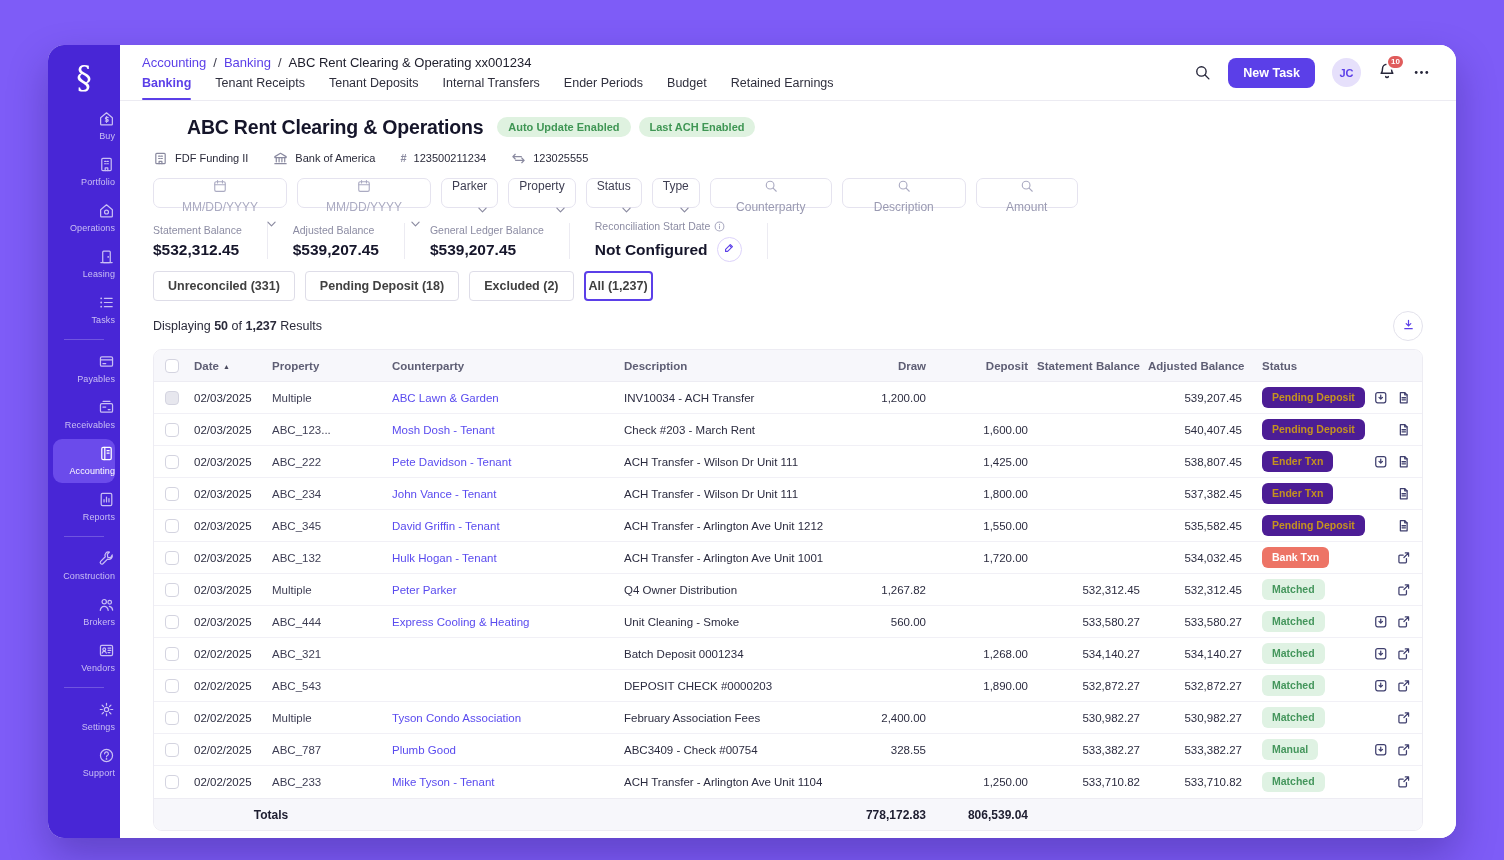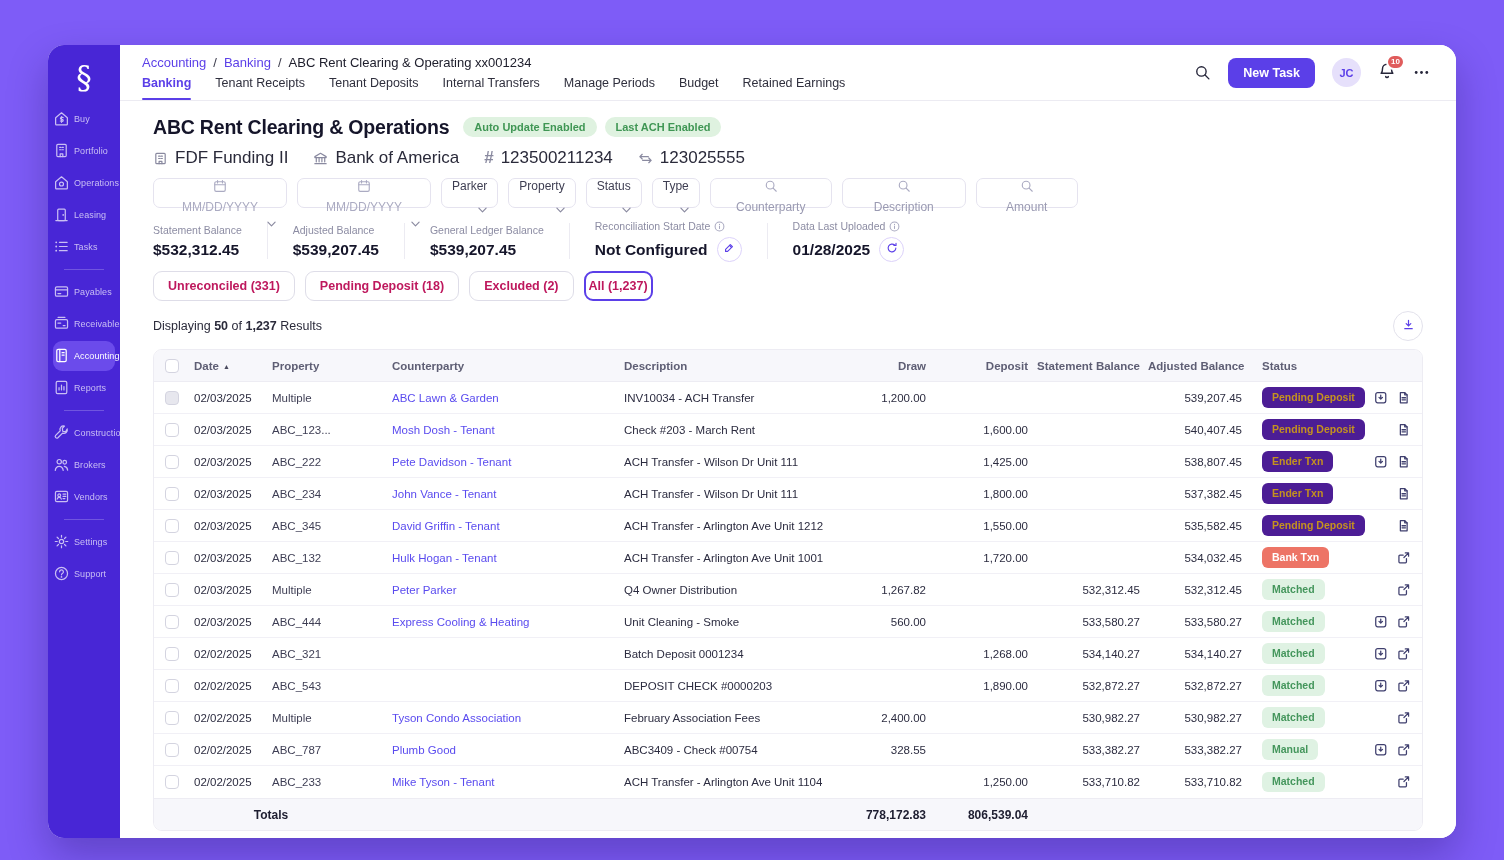--- a/index.html
+++ b/index.html
@@ -19,21 +19,21 @@
   }
   .window{
     position:absolute;left:48px;top:45px;width:1408px;height:793px;
     background:#fff;border-radius:16px;display:flex;overflow:hidden;
     box-shadow:0 18px 40px rgba(28,10,90,.30);
   }
   
   .sidebar{width:72px;flex:none;background:var(--sidebar);display:flex;flex-direction:column;align-items:center;padding-top:14px;}
   .logo{color:#fff;font-size:31px;line-height:36px;height:40px;cursor:pointer;font-family:"DejaVu Serif", serif;}
   .nav{display:flex;flex-direction:column;align-items:center;width:100%;margin-top:4px;}
-  .nav-item{width:62px;padding:6px 0 7px;margin:1px 16px;border-radius:9px;display:flex;align-items:center;gap:4px;color:#C9BEF4;cursor:pointer;}
+  .nav-item{width:62px;padding:6px 0 7px;margin:1px 16px;border-radius:9px;display:flex;flex-direction:column;align-items:flex-end;gap:4px;color:#C9BEF4;cursor:pointer;}
   .nav-item.active{background:var(--sidebar-active);color:#fff;}
   .nav-ico{display:block;height:17px;}
   .nav-ico svg{width:17px;height:17px;display:block;}
   .nav-label{font-size:9px;letter-spacing:.1px;white-space:nowrap;}
   .nav-divider{width:40px;height:1px;background:rgba(255,255,255,.22);margin:6px 0;}
   
   .main{flex:1;min-width:0;display:flex;flex-direction:column;background:#fff;}
   .topbar{display:flex;justify-content:space-between;align-items:center;padding:10px 26px 0 22px;border-bottom:1px solid #ECEBF2;flex:none;}
   .topbar-left{display:flex;flex-direction:column;gap:6px;}
   .breadcrumb{font-size:13px;display:flex;gap:7px;align-items:center;}
@@ -48,27 +48,27 @@
   .icon-btn{color:#26263A;cursor:pointer;display:flex;align-items:center;}
   .icon-btn svg{width:17px;height:17px;}
   .btn-primary{background:var(--accent);color:#fff;border:none;border-radius:8px;padding:8px 15px;font-size:12.5px;font-weight:600;font-family:inherit;cursor:pointer;}
   .avatar{width:29px;height:29px;border-radius:50%;background:#E6E0FB;color:var(--accent);font-size:11px;font-weight:700;display:flex;align-items:center;justify-content:center;cursor:pointer;}
   .bell-wrap{position:relative;cursor:pointer;color:#26263A;display:flex;}
   .bell-wrap svg{width:18px;height:18px;}
   .bell-badge{position:absolute;top:-8px;right:-9px;background:#E05C5C;color:#fff;font-size:8px;font-weight:700;min-width:16px;height:16px;border-radius:9px;display:flex;align-items:center;justify-content:center;padding:0 3px;border:2px solid #fff;}
   
   .content{flex:1;min-height:0;padding:12px 33px 0;display:flex;flex-direction:column;}
   .title-row{display:flex;align-items:center;height:28px;}
-  .page-title{font-size:19.5px;font-weight:700;color:#15152A;letter-spacing:-.2px;white-space:nowrap;}
+  .page-title{font-size:19.5px;font-weight:700;color:#15152A;letter-spacing:-.2px;white-space:nowrap;margin-left:34px;}
   .title-badges{display:flex;gap:8px;margin-left:14px;}
   .pill{background:#DFF2E0;color:#3F9654;font-size:11px;font-weight:600;padding:4px 11px;border-radius:14px;white-space:nowrap;}
   .title-actions{margin-left:auto;display:flex;gap:10px;}
   .btn-outline{background:#fff;border:1px solid #D6CBF9;color:var(--accent);border-radius:8px;padding:7px 14px;font-size:12.5px;font-weight:600;font-family:inherit;display:flex;align-items:center;gap:8px;cursor:pointer;white-space:nowrap;}
   .btn-outline .f-chev{color:var(--accent);}
-  .info-row{display:flex;align-items:center;gap:25px;margin-top:9px;font-size:17px;color:#2A2A3A;height:16px;}
+  .info-row{display:flex;align-items:center;gap:25px;margin-top:9px;font-size:11px;color:#2A2A3A;height:16px;}
   .info-item{display:flex;align-items:center;gap:7px;white-space:nowrap;}
   .info-item .i-ico{color:#8A8AA0;display:flex;}
   .info-item .i-ico svg{width:15px;height:15px;}
   .info-hash{color:#8A8AA0;font-weight:600;}
   
   .filters{display:flex;gap:10px;margin-top:12px;height:30px;flex:none;}
   .f-ctrl{height:30px;border:1px solid #E5E3EF;border-radius:7px;display:flex;align-items:center;gap:7px;padding:0 10px;font-size:12px;background:#fff;cursor:pointer;white-space:nowrap;flex-direction:column;}
   .f-ctrl .f-ico{color:#ABABC2;display:flex;}
   .f-ctrl .f-ico svg{width:14px;height:14px;}
   .f-chev{color:#8A8AA0;display:flex;margin-left:auto;}
@@ -82,21 +82,21 @@
   .stat:first-child{padding-left:0;}
   .stat-div{width:1px;height:36px;background:#ECEBF2;flex:none;}
   .stat-label{font-size:10.5px;color:#8C8CA3;display:flex;align-items:center;gap:4px;white-space:nowrap;}
   .stat-label .i-info{color:#A9A9C0;display:flex;}
   .stat-label .i-info svg{width:11px;height:11px;}
   .stat-value{margin-top:5px;font-size:15.5px;font-weight:700;color:#15152A;display:flex;align-items:center;gap:9px;white-space:nowrap;}
   .mini-btn{width:25px;height:25px;border-radius:50%;border:1px solid #DCD2FA;background:#fff;color:var(--accent);display:flex;align-items:center;justify-content:center;cursor:pointer;padding:0;flex:none;}
   .mini-btn svg{width:12px;height:12px;}
   
   .chips{display:flex;gap:10px;margin-top:10px;flex:none;}
-  .chip{border:1px solid #DEDDE8;background:#fff;border-radius:9px;padding:7px 14px;font-size:12.5px;font-weight:600;color:#be185d;cursor:pointer;font-family:inherit;white-space:nowrap;}
+  .chip{border:1px solid #DEDDE8;background:#fff;border-radius:4px;padding:7px 14px;font-size:12.5px;font-weight:600;color:#404040;cursor:pointer;font-family:inherit;white-space:nowrap;}
   .chip.active{border:2px solid var(--accent);padding:6px 3px;}
   
   .results-row{display:flex;align-items:center;justify-content:space-between;margin-top:10px;flex:none;height:30px;}
   .results-text{font-size:12.5px;color:#2A2A3A;}
   .results-text b{font-weight:700;}
   .round-btn{width:30px;height:30px;border-radius:50%;border:1px solid #E3E2EC;background:#fff;color:var(--accent);display:flex;align-items:center;justify-content:center;cursor:pointer;padding:0;}
   .round-btn svg{width:13px;height:13px;}
   
   .table{margin-top:8px;border:1px solid #EDECF3;border-radius:9px;overflow:hidden;flex:none;}
   .t-row{display:grid;grid-template-columns:36px 78px 120px 232px minmax(0,1fr) 90px 102px 112px 102px 118px 58px;align-items:center;}
@@ -280,21 +280,21 @@
           <span class="crumb-sep">/</span>
           <a class="crumb link">Banking</a>
           <span class="crumb-sep">/</span>
           <span class="crumb current">ABC Rent Clearing &amp; Operating xx001234</span>
         </div>
         <div class="tabs">
             <div class="tab active">Banking</div>
             <div class="tab">Tenant Receipts</div>
             <div class="tab">Tenant Deposits</div>
             <div class="tab">Internal Transfers</div>
-            <div class="tab">Manage Periods</div>
+            <div class="tab">Ender Periods</div>
             <div class="tab">Budget</div>
             <div class="tab">Retained Earnings</div>
           </div>
       </div>
       <div class="topbar-right">
         <span class="icon-btn">
             <svg viewBox="0 0 16 16" fill="none" stroke="currentColor" stroke-width="1.3" stroke-linecap="round" stroke-linejoin="round">
               <circle cx="7" cy="7" r="4.4"></circle>
               <path d="M10.4 10.4 14 14"></path>
             </svg>
@@ -477,41 +477,20 @@
               <span>Not Configured</span>
             <button class="mini-btn">
                 <span><svg viewBox="0 0 14 14" fill="none" stroke="currentColor" stroke-width="1.3" stroke-linecap="round" stroke-linejoin="round">
                     <path d="M8.6 3 11 5.4 5.4 11H3V8.6z"></path>
                     <path d="M7.6 4 10 6.4"></path>
                   </svg></span>
               </button>
           </div>
         </div>
         <div class="stat-div"></div>
-        <div class="stat">
-          <div class="stat-label">
-              <span>Data Last Uploaded</span>
-              <span class="i-info">
-                <svg viewBox="0 0 14 14" fill="none" stroke="currentColor" stroke-width="1.3" stroke-linecap="round" stroke-linejoin="round">
-                  <circle cx="7" cy="7" r="5.6"></circle>
-                  <path d="M7 6.4v3"></path>
-                  <circle cx="7" cy="4.4" r="0.75" fill="currentColor" stroke="none"></circle>
-                </svg>
-              </span>
-            </div>
-          <div class="stat-value">
-              <span>01/28/2025</span>
-            <button class="mini-btn">
-                <span><svg viewBox="0 0 14 14" fill="none" stroke="currentColor" stroke-width="1.3" stroke-linecap="round" stroke-linejoin="round">
-                    <path d="M11.5 7a4.5 4.5 0 1 1-1.3-3.2"></path>
-                    <path d="M11.7 1.6v2.4H9.3"></path>
-                  </svg></span>
-              </button>
-          </div>
-        </div>
       </div>
 
       <div class="chips">
           <button class="chip">Unreconciled (331)</button>
           <button class="chip">Pending Deposit (18)</button>
           <button class="chip">Excluded (2)</button>
           <button class="chip active">All (1,237)</button>
         </div>
 
       <div class="results-row">

